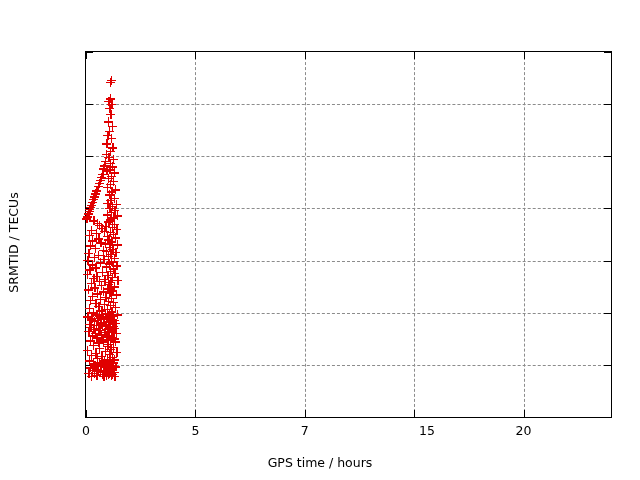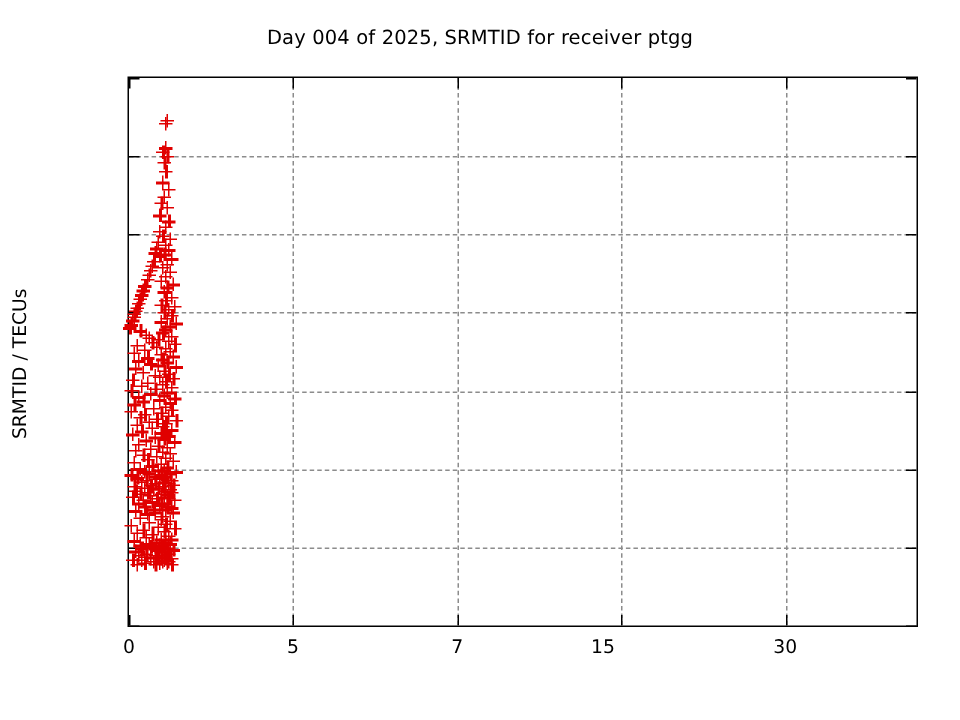--- a/index.html
+++ b/index.html
@@ -138,21 +138,20 @@
   .pt::after {
     top: 4px; left: 0;
     height: 1.4px; width: 9px;
   }
 </style>
 </head>
 <body>
 
 <div id="plot-root">
 
-  <div id="chart-title">Day 004 of 2025, SRMTID for receiver ptgg</div>
 
   <div id="plot-area">
     <div id="grid-layer">
         <div class="gridline-h" style="top: 312.857px;"></div>
         <div class="gridline-h" style="top: 260.714px;"></div>
         <div class="gridline-h" style="top: 208.571px;"></div>
         <div class="gridline-h" style="top: 156.429px;"></div>
         <div class="gridline-h" style="top: 104.286px;"></div>
         <div class="gridline-h" style="top: 52.1429px;"></div>
         <div class="gridline-v" style="left: 109.375px;"></div>
@@ -181,24 +180,24 @@
         <div class="tick-x-top" style="left: 0px;"></div>
         <div class="xlabel-txt" style="left: 0px;">0</div>
         <div class="tick-x" style="left: 109.375px;"></div>
         <div class="tick-x-top" style="left: 109.375px;"></div>
         <div class="xlabel-txt" style="left: 109.375px;">5</div>
         <div class="tick-x" style="left: 218.75px;"></div>
         <div class="tick-x-top" style="left: 218.75px;"></div>
         <div class="xlabel-txt" style="left: 218.75px;">7</div>
         <div class="tick-x" style="left: 328.125px;"></div>
         <div class="tick-x-top" style="left: 328.125px;"></div>
-        <div class="xlabel-txt" style="left: 316px;">15</div>
+        <div class="xlabel-txt" style="left: 341px;">15</div>
         <div class="tick-x" style="left: 437.5px;"></div>
         <div class="tick-x-top" style="left: 437.5px;"></div>
-        <div class="xlabel-txt" style="left: 437.5px;">30</div>
+        <div class="xlabel-txt" style="left: 437.5px;">20</div>
       </div>
     <div id="data-layer">
         <div class="pt" style="left: 25.1562px; top: 28.1571px;"></div>
         <div class="pt" style="left: 24.0625px; top: 30.2429px;"></div>
         <div class="pt" style="left: 24.5px; top: 46.9286px;"></div>
         <div class="pt" style="left: 22.9688px; top: 49.0143px;"></div>
         <div class="pt" style="left: 25.8125px; top: 52.1429px;"></div>
         <div class="pt" style="left: 23.625px; top: 56.3143px;"></div>
         <div class="pt" style="left: 24.9375px; top: 62.5714px;"></div>
         <div class="pt" style="left: 22.3125px; top: 69.8714px;"></div>
@@ -450,16 +449,17 @@
         <div class="pt" style="left: 22.3125px; top: 322.243px;"></div>
         <div class="pt" style="left: 10.9375px; top: 323.286px;"></div>
         <div class="pt" style="left: 20.125px; top: 323.286px;"></div>
         <div class="pt" style="left: 25.375px; top: 323.286px;"></div>
         <div class="pt" style="left: 5.46875px; top: 324.329px;"></div>
         <div class="pt" style="left: 17.9375px; top: 324.329px;"></div>
         <div class="pt" style="left: 28.875px; top: 324.329px;"></div>
       </div>
   </div>
 
+  <div id="x-axis-title">GPS time / hours</div>
 
   <div id="y-axis-title">SRMTID / TECUs</div>
 
 </div>
 
 </body></html>

